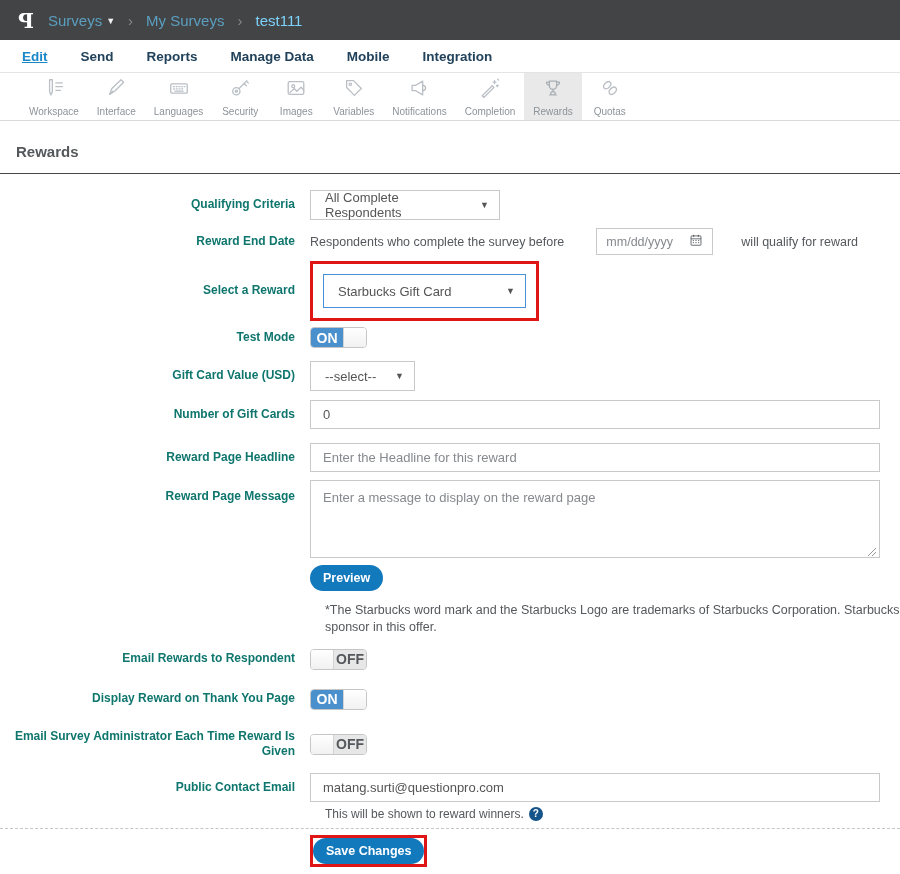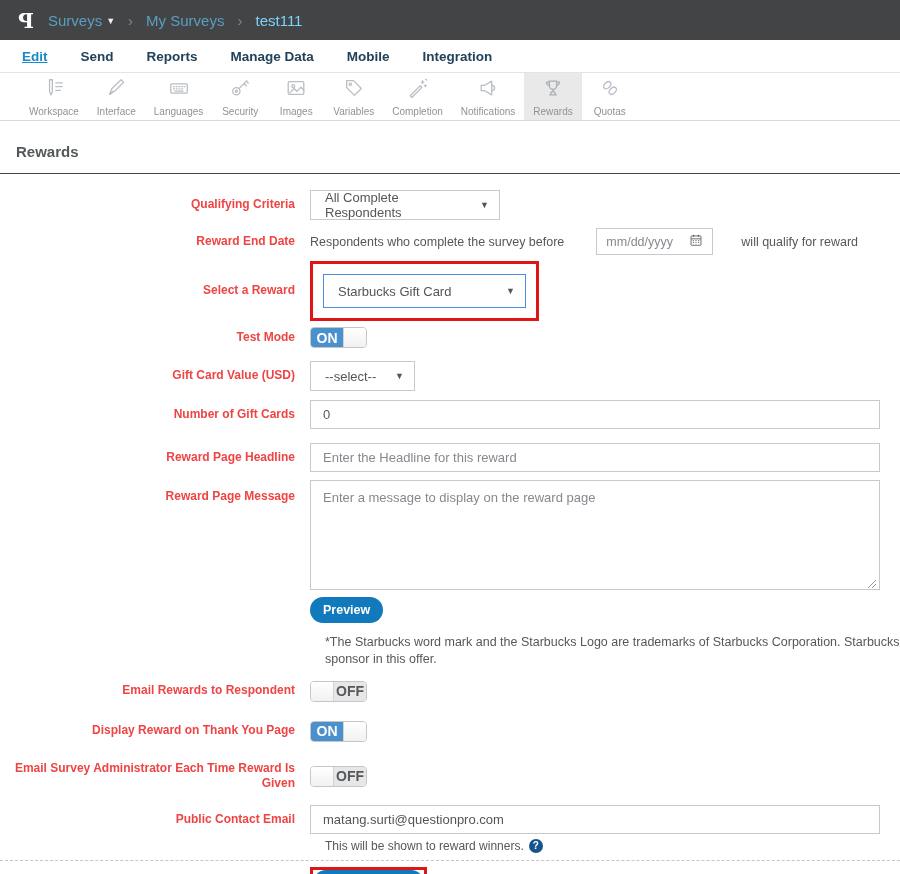--- a/index.html
+++ b/index.html
@@ -35,33 +35,33 @@
 
   
   .page-title { font-size:15px; font-weight:bold; color:#54585a; margin:22px 0 13px 16px; }
   .heading-rule { border:none; border-top:1px solid #43474a; }
 
   
   .form { padding-top:0; }
   .row { display:flex; align-items:center; }
   .row-top { align-items:flex-start; }
   .lbl { width:310px; min-width:310px; text-align:right; padding-right:15px;
-    font-size:12px; font-weight:bold; color:#ef4444; line-height:1.3; }
+    font-size:12px; font-weight:bold; color:#0f766e; line-height:1.3; }
   .ctl { display:flex; align-items:center; }
 
   .fake-select { background:#fff; border:1px solid #c9c9c9; height:30px; display:flex;
     align-items:center; justify-content:space-between; padding:0 10px 0 14px;
     font-size:13px; color:#555; cursor:pointer; }
   .caret { font-size:9px; color:#555; margin-left:8px; }
 
   .txt { border:1px solid #c9c9c9; height:29px; padding:0 12px; font-size:13px;
     color:#555; font-family:"Liberation Sans", sans-serif; width:570px; background:#fff; }
   .txt::placeholder, textarea::placeholder { color:#85898e; opacity:1; }
 
-  textarea.msg { border:1px solid #c9c9c9; width:570px; height:110px; padding:9px 12px;
+  textarea.msg { border:1px solid #c9c9c9; width:570px; height:78px; padding:9px 12px;
     font-size:13px; color:#555; font-family:"Liberation Sans", sans-serif; resize:none; }
   .ta-wrap { position:relative; }
   .ta-grip { position:absolute; right:3px; bottom:5px; width:10px; height:10px; }
   .ta-grip svg { stroke:#999; stroke-width:1; }
 
   .date-input { border:1px solid #c9c9c9; width:117px; height:27px; display:flex;
     align-items:center; justify-content:space-between; padding:0 9px; background:#fff; cursor:text; }
   .date-ph { font-size:12.5px; color:#85898e; }
   .inline-note { font-size:12.5px; color:#54585c; }
 
@@ -164,31 +164,31 @@
   </div>
   <div class="tool">
     <span><svg viewBox="0 0 24 24">
           <path d="M4 4h7.5l8.5 8.5-7.5 7.5L4 11.5z"></path>
           <circle cx="8" cy="8" r="1.3"></circle>
         </svg></span>
     <span class="tool-label">Variables</span>
   </div>
   <div class="tool">
     <span><svg viewBox="0 0 24 24">
+          <path d="M16 4.5v15l-8-4.7H4.5v-5.6H8z"></path>
+          <path d="M16 9c2 .4 3.2 1.5 3.2 3s-1.2 2.6-3.2 3"></path>
+        </svg></span>
+    <span class="tool-label">Notifications</span>
+  </div>
+  <div class="tool">
+    <span><svg viewBox="0 0 24 24">
           <path d="M3.5 20.5L14.5 9.5l1.8 1.8L5.3 22.3z"></path>
           <path d="M17 4v3M15.5 5.5h3M20 8.5v2M19 9.5h2M20.5 2.5l.8.8"></path>
         </svg></span>
     <span class="tool-label">Completion</span>
-  </div>
-  <div class="tool">
-    <span><svg viewBox="0 0 24 24">
-          <path d="M16 4.5v15l-8-4.7H4.5v-5.6H8z"></path>
-          <path d="M16 9c2 .4 3.2 1.5 3.2 3s-1.2 2.6-3.2 3"></path>
-        </svg></span>
-    <span class="tool-label">Notifications</span>
   </div>
   <div class="tool selected">
     <span><svg viewBox="0 0 24 24">
           <path d="M8 4.5h8v5a4 4 0 0 1-8 0z"></path>
           <path d="M8 5.5H5a3 3 0 0 0 3.2 3.6M16 5.5h3A3 3 0 0 1 15.8 9.1"></path>
           <path d="M12 13.5v2.5M9.5 18.5c0-1.5 1-2.5 2.5-2.5s2.5 1 2.5 2.5M8.5 19.5h7"></path>
         </svg></span>
     <span class="tool-label">Rewards</span>
   </div>
   <div class="tool">

